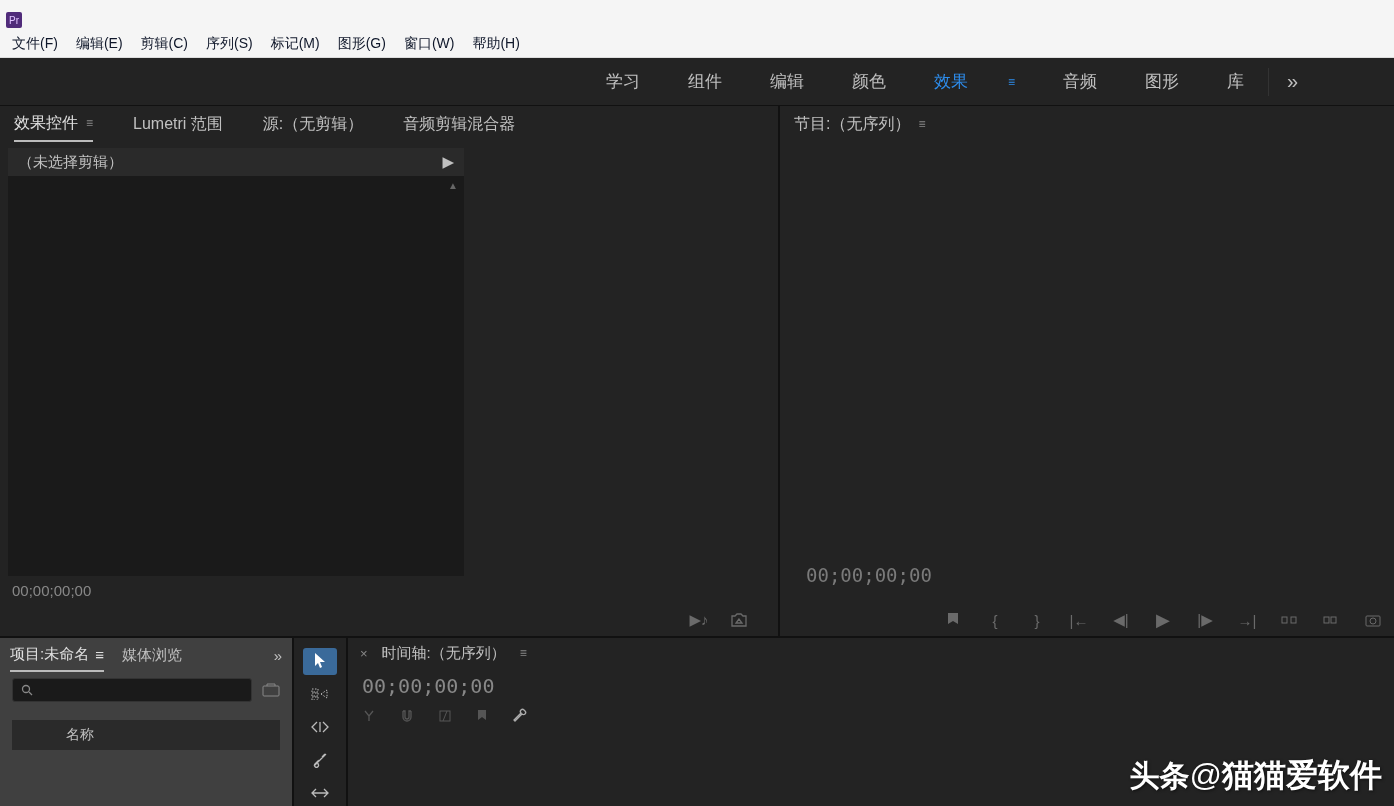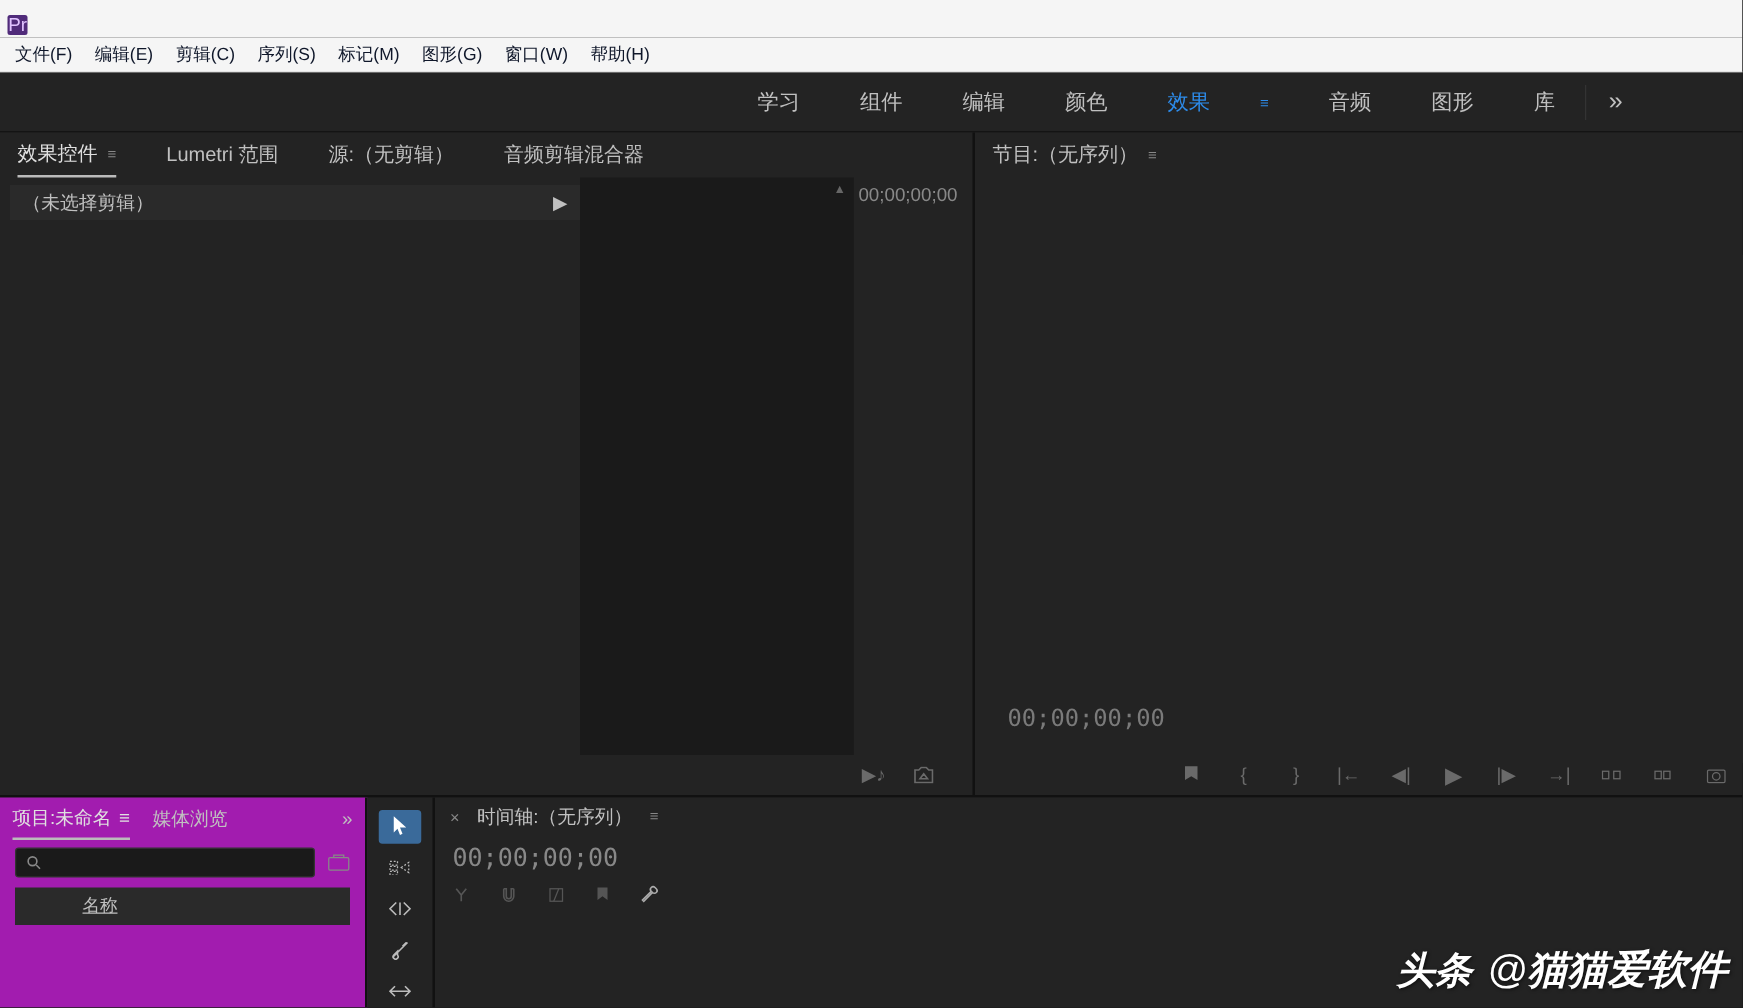--- a/index.html
+++ b/index.html
@@ -1,20 +1,20 @@
 <!DOCTYPE html>
 <html><head>
 <meta charset="utf-8">
 <style>
 * { margin: 0; padding: 0; box-sizing: border-box; font-family: "Microsoft YaHei", "Segoe UI", sans-serif; }
 body { width: 1394px; height: 806px; background: #1e1e1e; overflow: hidden; position: relative; }
 
 
 .title-bar { height: 30px; background: #f5f5f5; display: flex; align-items: center; padding: 0 6px; font-size: 14px; color: #333; }
-.app-icon { width: 16px; height: 16px; background: #502b7a; color: #e0c3ff; font-size: 15px; font-weight: normal; display: inline-flex; align-items: center; justify-content: center; margin-right: 8px; border-radius: 2px; margin-top: 10px; }
+.app-icon { width: 16px; height: 16px; background: #502b7a; color: #e0c3ff; font-size: 10px; font-weight: normal; display: inline-flex; align-items: center; justify-content: center; margin-right: 8px; border-radius: 2px; margin-top: 10px; }
 
 
 .menu-bar { height: 28px; background: #f5f5f5; display: flex; align-items: center; padding: 0 4px; gap: 2px; font-size: 14px; border-bottom: 1px solid #ddd; }
 .menu-item { padding: 4px 8px; color: #0f172a; cursor: pointer; }
 
 
 .workspace-bar { height: 48px; background: #232323; display: flex; align-items: center; border-bottom: 1px solid #111; }
 .workspace-left { flex: 0 0 582px; }
 .workspace-tabs { display: flex; align-items: center; gap: 0; height: 100%; }
 .ws-tab { padding: 0 24px; height: 100%; display: flex; align-items: center; color: #c0c0c0; font-size: 17px; cursor: pointer; gap: 10px; }
@@ -28,63 +28,63 @@
 .left-pane { width: 780px; background: #232323; border-right: 2px solid #111; display: flex; flex-direction: column; }
 .right-pane { flex: 1; background: #232323; display: flex; flex-direction: column; }
 
 
 .panel-tabs { height: 36px; display: flex; align-items: center; padding: 0 14px; gap: 40px; font-size: 16px; color: #c0c0c0; }
 .panel-tab { padding: 6px 0; cursor: pointer; display: flex; align-items: center; gap: 8px; }
 .panel-tab.active { border-bottom: 2px solid #bbb; color: #e0e0e0; }
 .panel-tab .hb2 { font-size: 12px; color: #888; }
 
 
-.ec-body { flex: 1; display: flex; flex-direction: row; padding: 0 8px; }
+.ec-body { flex: 1; display: flex; flex-direction: column; padding: 0 8px; }
 .ec-header { height: 28px; background: #2a2a2a; display: flex; align-items: center; justify-content: space-between; padding: 0 10px; color: #c0c0c0; font-size: 15px; width: 456px; margin-top: 6px;}
 .ec-inner { flex: 1; background: #1a1a1a; width: 456px; position: relative; }
 .ec-arrow-up { position: absolute; top: 4px; right: 6px; color: #666; font-size: 10px; }
 .ec-time { height: 28px; color: #888; font-size: 15px; display: flex; align-items: center; padding: 0 4px; }
 
 
 .monitor-body { flex: 1; position: relative; }
 .monitor-time { position: absolute; left: 26px; bottom: 18px; color: #7a7a7a; font-size: 19px; font-family: "Consolas", monospace; }
 .monitor-controls { height: 32px; display: flex; align-items: center; justify-content: flex-end; gap: 20px; padding: 0 10px; color: #888; font-size: 15px; }
 .mc-btn { cursor: pointer; opacity: 0.7; display: inline-flex; align-items: center; justify-content: center; width: 22px; }
 
 
 .lb-controls { height: 32px; display: flex; align-items: center; justify-content: flex-end; gap: 18px; padding: 0 28px; color: #888; font-size: 15px; }
 
 
 .bottom { display: flex; height: 170px; border-top: 2px solid #111; }
-.project-pane { width: 294px; background: #a21caf; border-right: 2px solid #111; display: flex; flex-direction: column; }
+.project-pane { width: 294px; background: #404040; border-right: 2px solid #111; display: flex; flex-direction: column; }
 .tools-pane { width: 54px; background: #232323; border-right: 2px solid #111; display: flex; flex-direction: column; align-items: center; padding-top: 10px; gap: 6px; }
 .timeline-pane { flex: 1; background: #232323; display: flex; flex-direction: column; }
 
 .proj-tabs { height: 34px; display: flex; align-items: center; padding: 0 10px; gap: 18px; color: #c0c0c0; font-size: 15px; }
 .proj-tab { cursor: pointer; padding: 6px 0; display:flex; align-items:center; gap:6px;}
 .proj-tab.active { border-bottom: 2px solid #bbb; color: #e0e0e0; }
 .proj-more { margin-left: auto; cursor: pointer; }
 .proj-file { display: flex; align-items: center; gap: 10px; padding: 6px 14px; color: #c0c0c0; font-size: 14px; }
 .folder-ic { width: 16px; height: 12px; border: 1px solid #888; border-radius: 1px; }
 .proj-search-row { display: flex; align-items: center; gap: 10px; padding: 6px 12px; }
 .proj-search { flex: 1; height: 24px; background: #1a1a1a; border: 1px solid #333; border-radius: 3px; display: flex; align-items: center; padding: 0 8px; color: #888; font-size: 13px; }
 .proj-cam { color: #888; font-size: 14px; }
-.proj-table-header { background: #2a2a2a; padding: 6px 54px; color: #c0c0c0; font-size: 14px; margin: 2px 12px 0; text-decoration: underline; }
+.proj-table-header { background: #2a2a2a; padding: 6px 54px; color: #c0c0c0; font-size: 14px; margin: 12px 12px 0; }
 
 .tool-btn { width: 34px; height: 28px; display: flex; align-items: center; justify-content: center; color: #c0c0c0; cursor: pointer; font-size: 16px; border-radius: 3px; }
 .tool-btn.active { background: #3a6a9a; color: #fff; }
 
 .tl-tabs { height: 30px; display: flex; align-items: center; gap: 14px; padding: 0 12px; color: #c0c0c0; font-size: 15px; }
 .tl-close { color: #888; font-size: 13px; cursor: pointer; }
 .tl-time { padding: 6px 14px; color: #888; font-size: 20px; font-family: "Consolas", monospace; }
 .tl-icons { display: flex; gap: 24px; padding: 4px 14px; color: #666; font-size: 15px; align-items:center; }
 .tl-icons .ic { opacity: 0.5; cursor: pointer; }
 
 
-.watermark { position: absolute; right: 12px; bottom: 8px; color: #fff; font-size: 32px; font-weight: bold; display: flex; align-items: center; gap: 12px; text-shadow: 1px 1px 3px rgba(0,0,0,0.6); font-style: italic; }
+.watermark { position: absolute; right: 12px; bottom: 8px; color: #fff; font-size: 32px; font-weight: bold; display: flex; align-items: center; text-shadow: 1px 1px 3px rgba(0,0,0,0.6); }
 .wm-logo { font-size: 30px; }
 .wm-at { font-weight: normal; }
 
 svg { display: block; }
 </style>
 </head>
 <body>
 
 <div class="title-bar">
   <span class="app-icon">Pr</span>

